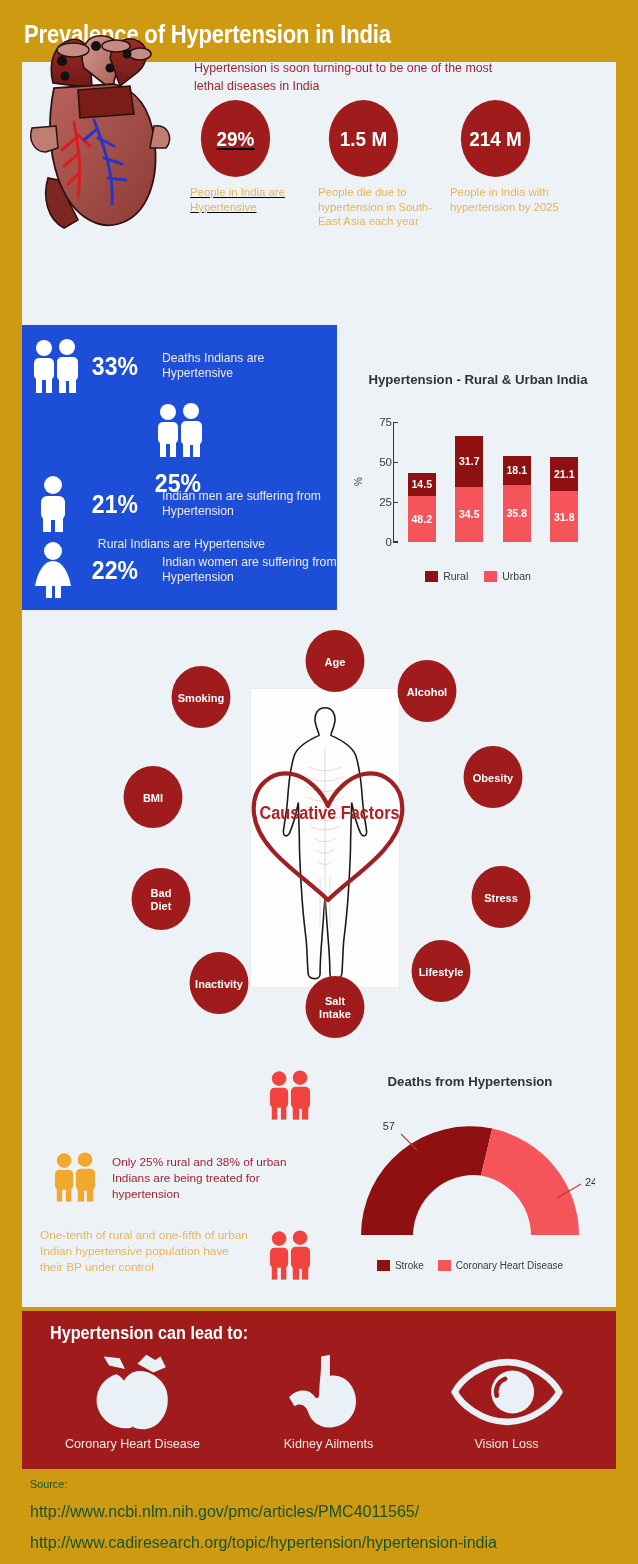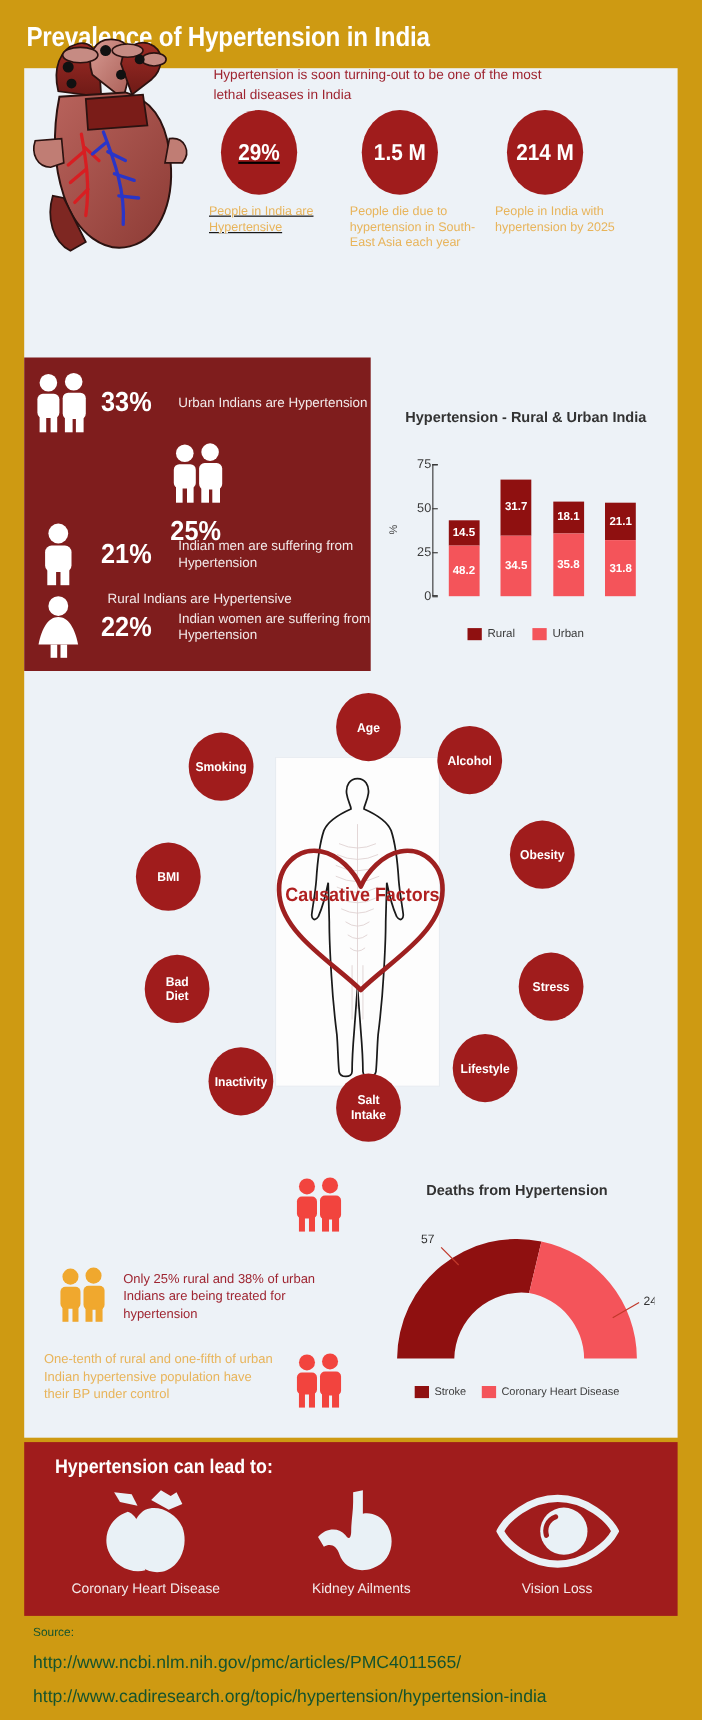--- a/index.html
+++ b/index.html
@@ -84,21 +84,21 @@
     font-size: 11.4px;
     line-height: 1.28;
     color: #E8B45A;
   }
 
   
   .red-panel {
     position: absolute;
     left: 22px; top: 325px;
     width: 315px; height: 285px;
-    background: #7f1d1d;
+    background: #1d4ed8;
   }
   .red-row {
     position: absolute;
     left: 0;
     width: 315px;
     height: 66px;
     display: flex;
     align-items: center;
   }
   .red-row.r0 { top: 8px; }
@@ -420,21 +420,21 @@
             <rect x="12" y="21" width="20" height="22" rx="5"></rect>
           <rect x="14" y="41" width="6" height="15"></rect>
             <rect x="24" y="41" width="6" height="15"></rect>
           <circle cx="45" cy="10" r="8"></circle>
             <rect x="35" y="20" width="21" height="24" rx="5"></rect>
           <rect x="37" y="42" width="7" height="14"></rect>
             <rect x="47" y="42" width="7" height="14"></rect>
         </svg>
       </div>
       <div class="red-pct">33%</div>
-      <div class="red-label">Urban Indians are Hypertension</div>
+      <div class="red-label">Deaths Indians are Hypertensive</div>
     </div>
 
     <div class="red-row r1">
       <div class="pic-icon">
         <svg viewBox="0 0 68 58" width="68" height="58" fill="#ffffff">
           <circle cx="22" cy="11" r="8"></circle>
             <rect x="12" y="21" width="20" height="22" rx="5"></rect>
           <rect x="14" y="41" width="6" height="15"></rect>
             <rect x="24" y="41" width="6" height="15"></rect>
           <circle cx="45" cy="10" r="8"></circle>

